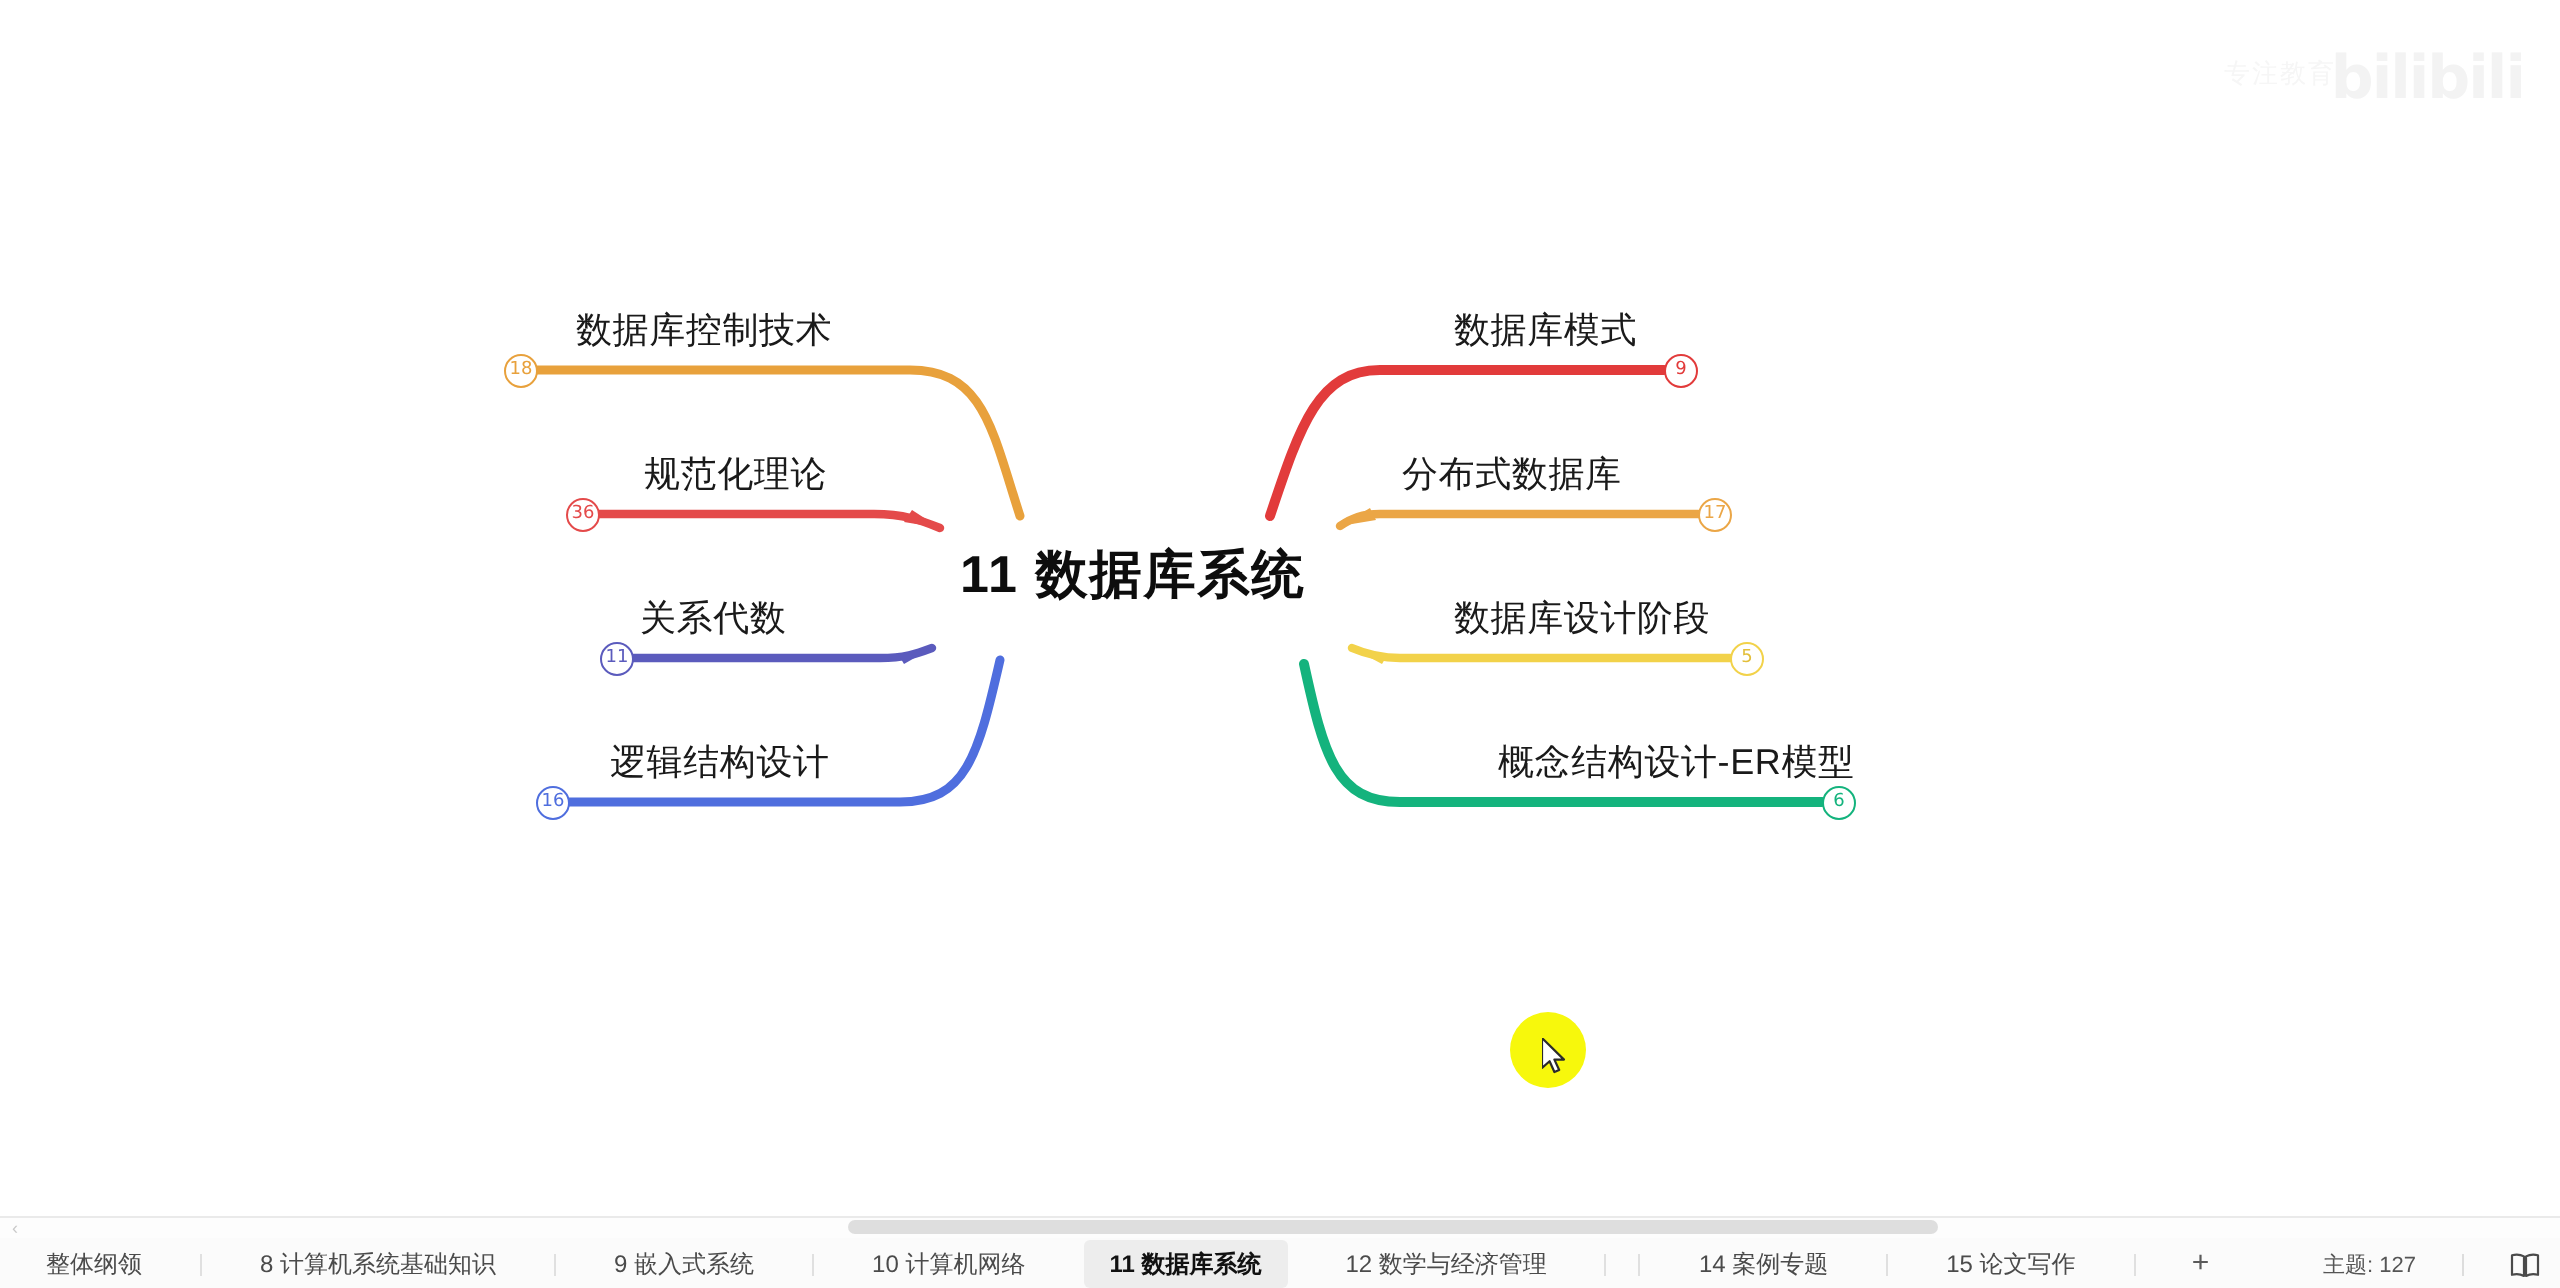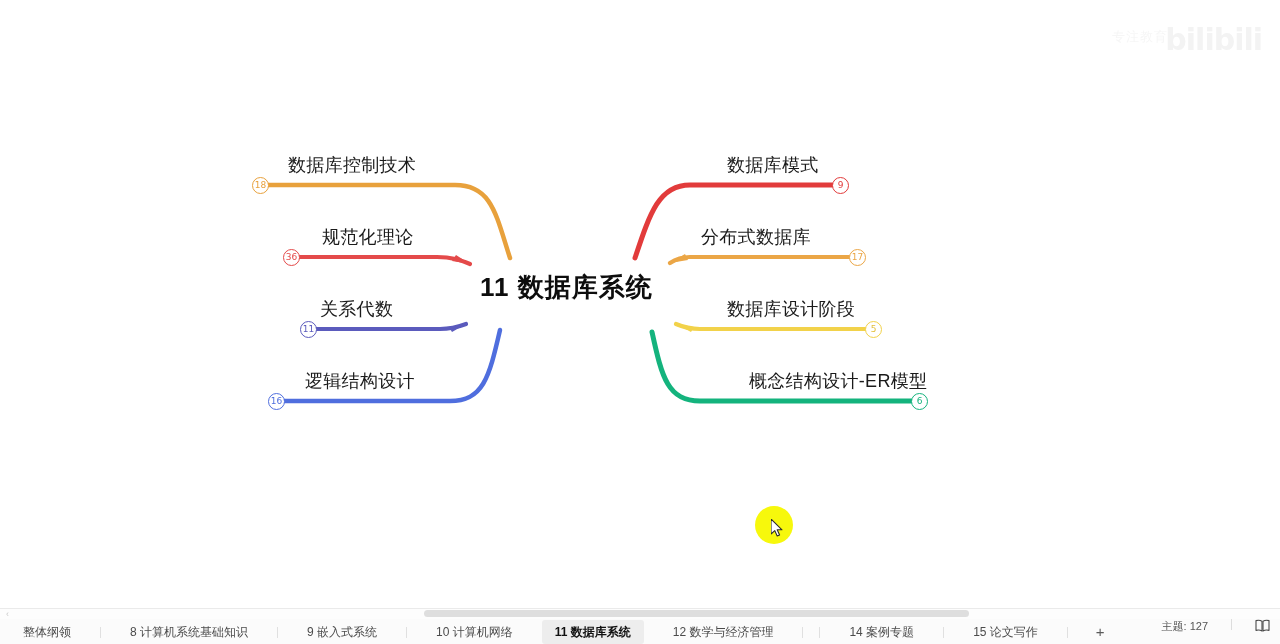--- a/index.html
+++ b/index.html
@@ -159,20 +159,21 @@
     font-size: 15px;
     color: #5a5a5a;
     padding: 0 12px;
     line-height: 16px;
   }
   #bottom-right {
     position: absolute;
     right: 10px; top: 10px;
     height: 26px;
     display: flex;
+    align-items: center;
     gap: 23px;
   }
   #theme-count {
     font-size: 11px;
     color: #555555;
     white-space: nowrap;
   }
   #br-sep {
     width: 1px; height: 11px;
     background: #dddddd;

